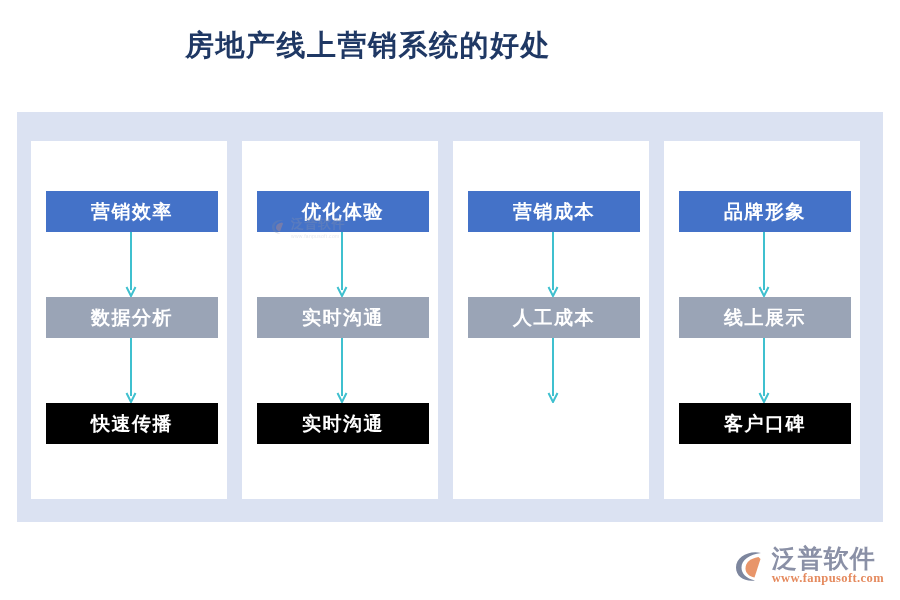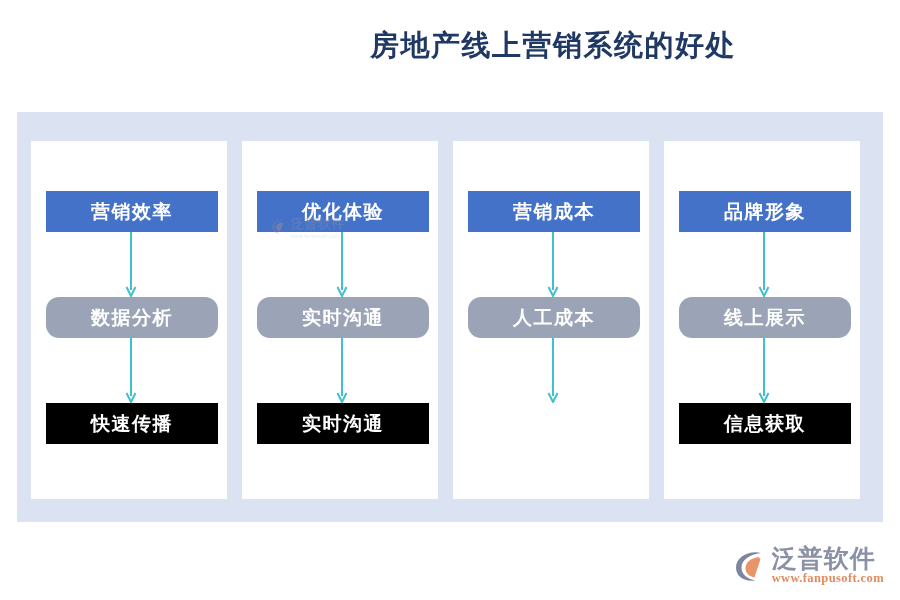--- a/index.html
+++ b/index.html
@@ -14,21 +14,21 @@
     overflow: hidden;
     position: relative;
   }
 
   
   .page-title {
     position: absolute;
     top: 26px;
     left: 0;
     width: 736px;
-    text-align: right;
+    text-align: center;
     font-family: "Liberation Serif", "DejaVu Serif", serif;
     font-size: 29px;
     font-weight: bold;
     color: #1f3864;
     letter-spacing: 1.5px;
     white-space: nowrap;
   }
 
   
   .diagram-panel {
@@ -74,21 +74,20 @@
     white-space: nowrap;
     box-sizing: border-box;
   }
   .node-box.level-0 {
     top: 50px;
     background: #4472c8;
   }
   .node-box.level-1 {
     top: 156px;
     background: #9aa4b6;
-    border-radius: 13px;
   }
   .node-box.level-2 {
     top: 262px;
     background: #000000;
   }
 
   
   .connector {
     position: absolute;
     left: 100px;
@@ -259,21 +258,21 @@
         <polyline points="2.5,55 7,64 11.5,55" fill="none" stroke="#3fc0cf" stroke-width="2"></polyline>
       </svg>
     </div>
     <div class="node-box level-1">线上展示</div>
     <div class="connector c-1">
       <svg viewBox="0 0 14 65" xmlns="http://www.w3.org/2000/svg" aria-hidden="true">
         <line x1="7" y1="0" x2="7" y2="58" stroke="#3fc0cf" stroke-width="2"></line>
         <polyline points="2.5,55 7,64 11.5,55" fill="none" stroke="#3fc0cf" stroke-width="2"></polyline>
       </svg>
     </div>
-    <div class="node-box level-2">信息获取</div>
+    <div class="node-box level-2">客户口碑</div>
   </div>
 
 </div>
 
 <div class="brand-logo">
   <svg class="logo-mark" viewBox="0 0 34 34" xmlns="http://www.w3.org/2000/svg" aria-hidden="true">
     <path d="M28 4 C16 1 3 8 3 18.5 C3 28 12 33 22 31.5 C13 29.5 8.5 24.5 8.5 18.5 C8.5 11 16.5 5.5 28 4 Z" fill="#7d869e"></path>
     <path d="M25.5 8 C16.5 9.5 12.5 14 12.5 19.5 C12.5 24 16 27.5 21.5 28.5 L27.5 10 Z" fill="#e8956a"></path>
   </svg>
   <div class="logo-text-wrap">

